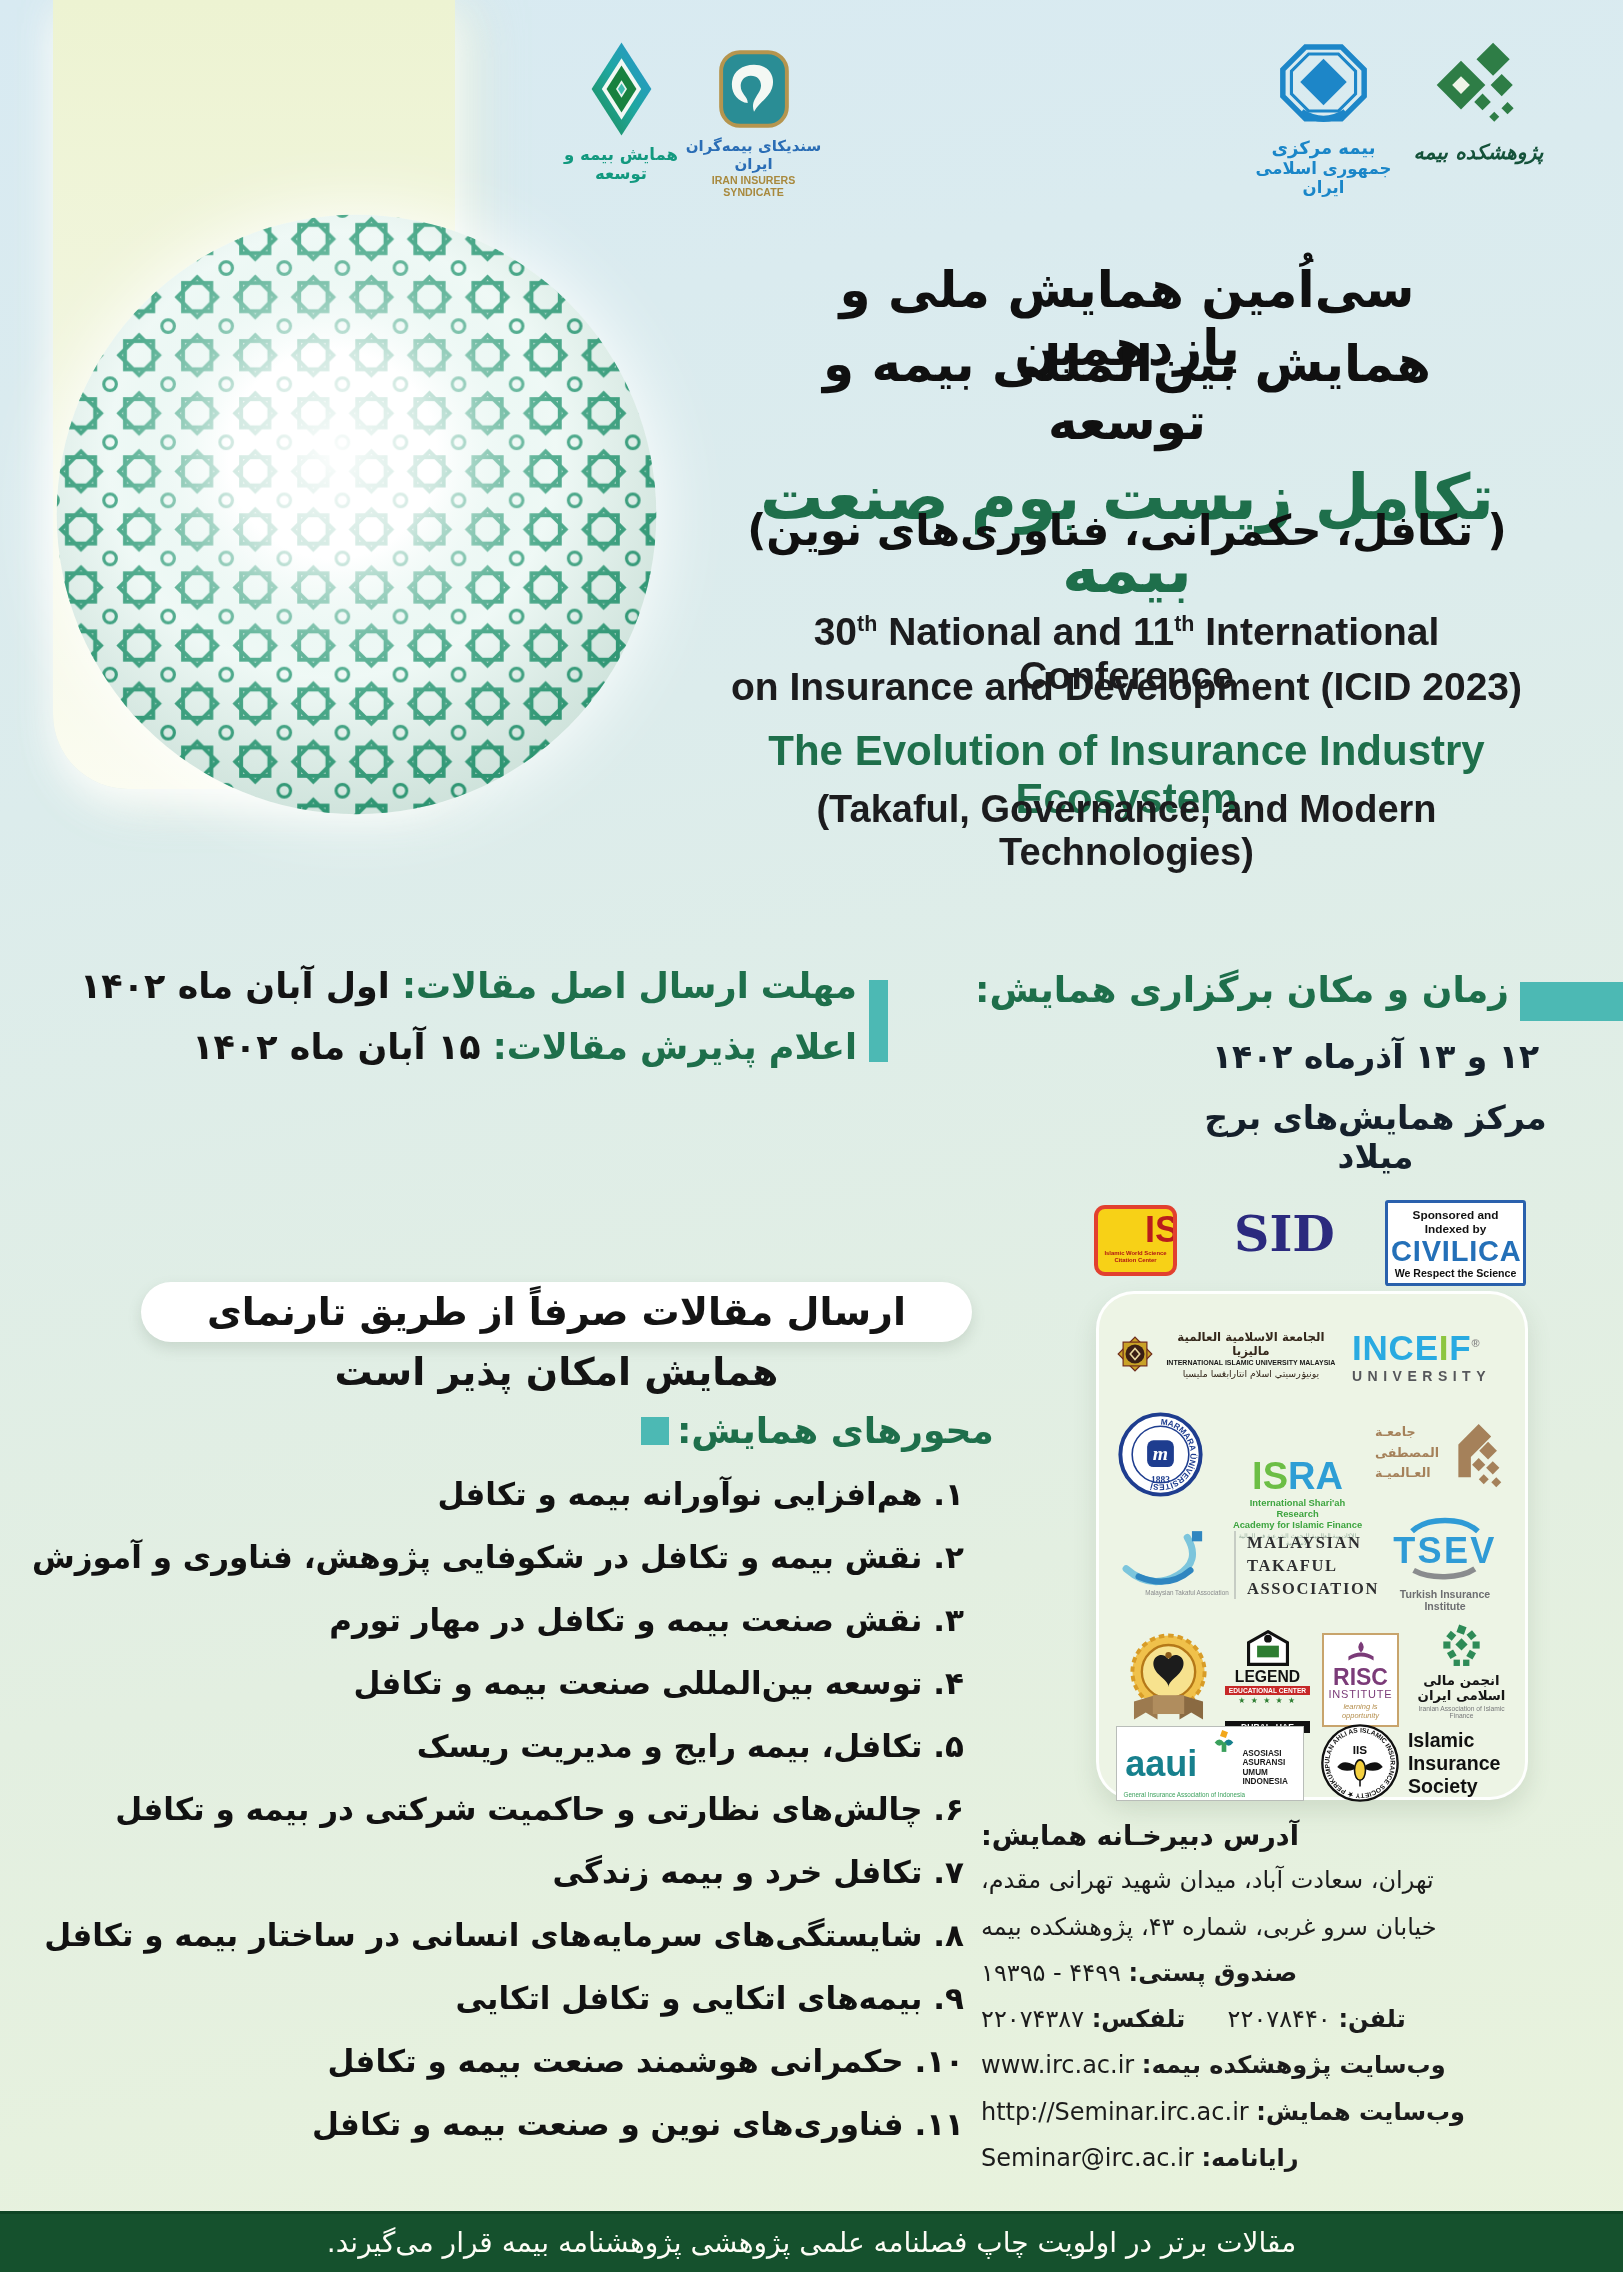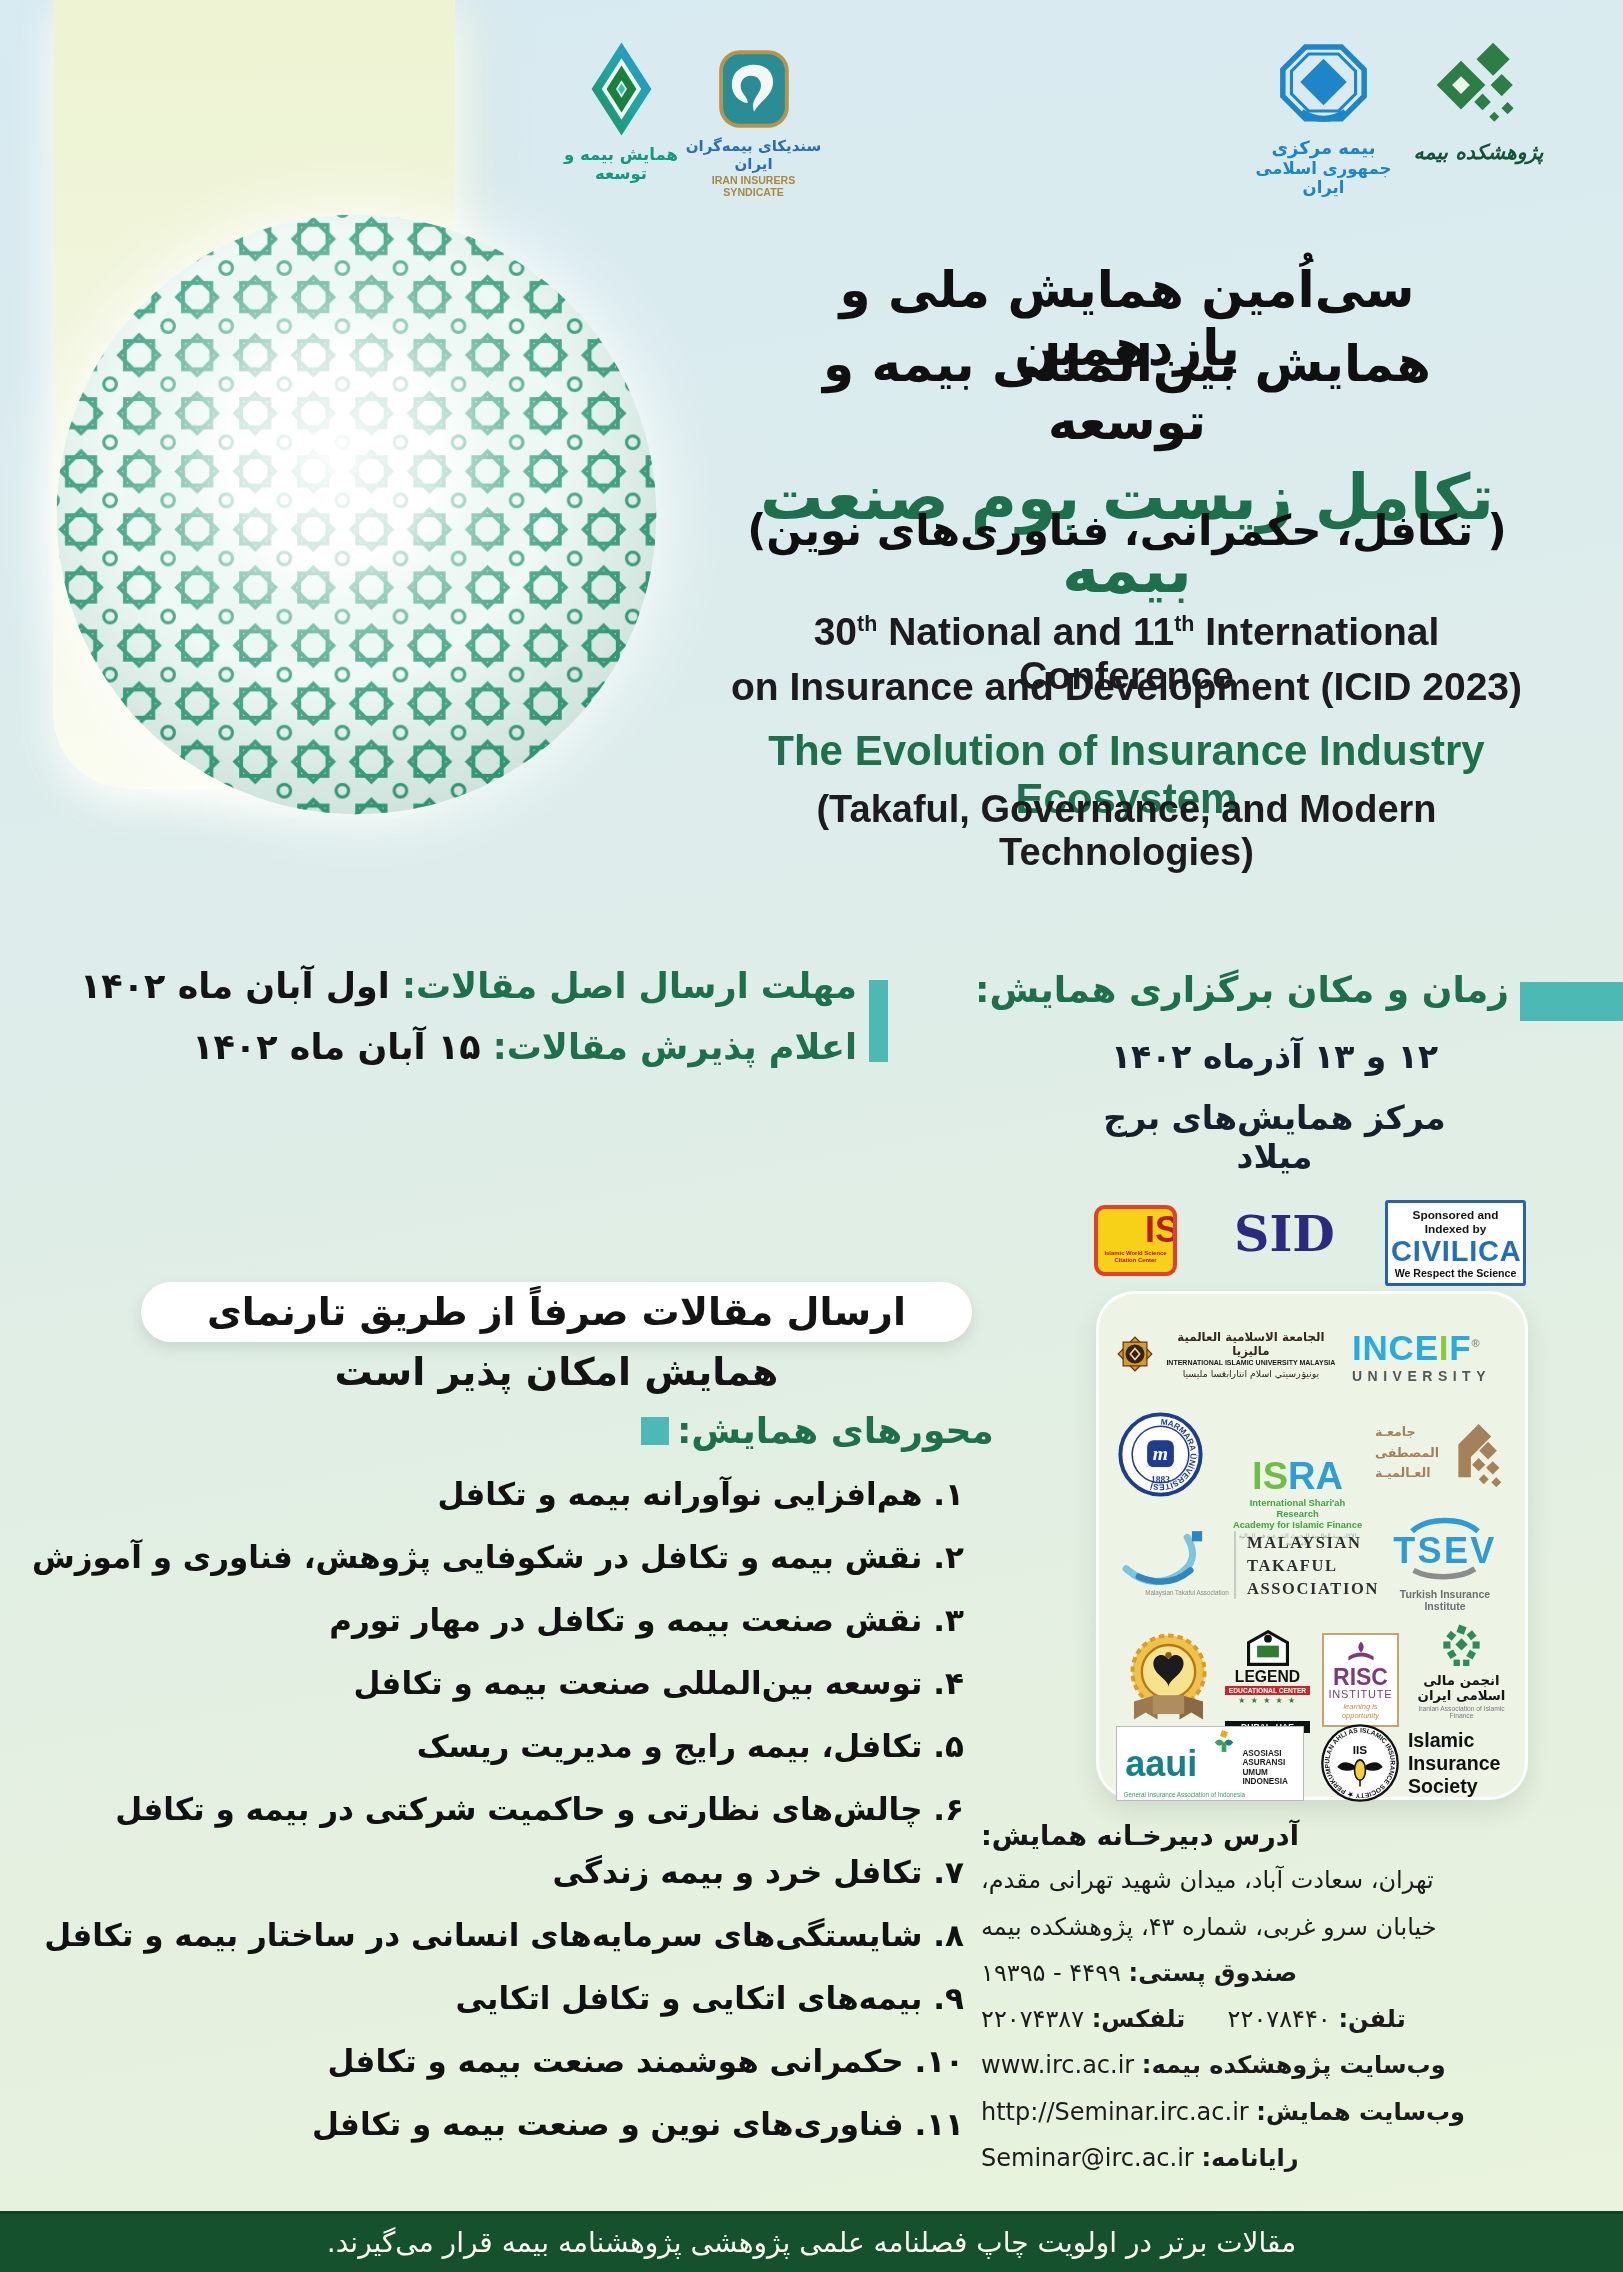--- a/index.html
+++ b/index.html
@@ -21,21 +21,21 @@
   .title-fa-3{left:746px;width:762px;font-size:63px;font-weight:bold;color:#1e6f4b;margin-top:48px;}
   .title-fa-4{left:746px;width:762px;font-size:42px;font-weight:bold;color:#101010;}
   .title-en{left:730px;width:793px;font-weight:bold;color:#1c1c1e;}
   .green{color:#1e6f4b;}
   sup{font-size:55%;}
   
   .dl-line{font-size:35px;font-weight:bold;white-space:nowrap;}
   .dl-line .lbl{color:#1e6f4b;}
   .teal{background:#4cb9b4;}
   .event-head{font-size:36px;font-weight:bold;color:#1e6f4b;white-space:nowrap;}
-  .event-line{left:1087px;width:375px;font-size:33px;font-weight:bold;color:#15202b;}
+  .event-line{left:1188px;width:375px;font-size:33px;font-weight:bold;color:#15202b;}
   
   .pill{left:141px;top:1282px;width:831px;height:60px;border-radius:30px;background:#fff;
         box-shadow:0 6.3px 14px rgba(90,110,90,.18);line-height:60px;text-align:center;
         font-size:38px;font-weight:bold;color:#141414;}
   
   .topics-head{left:641px;top:1410px;display:flex;align-items:center;gap:7.9px;}
   .topics-head .sq{width:28px;height:28px;}
   .topics-head .txt{font-size:36px;font-weight:bold;color:#1e6f4b;white-space:nowrap;}
   .topics-list{right:659px;top:1474px;display:flex;flex-direction:column;align-items:flex-end;gap:22px;}
   .topics-list div{font-size:31px;line-height:41px;font-weight:bold;color:#121212;white-space:nowrap;}

